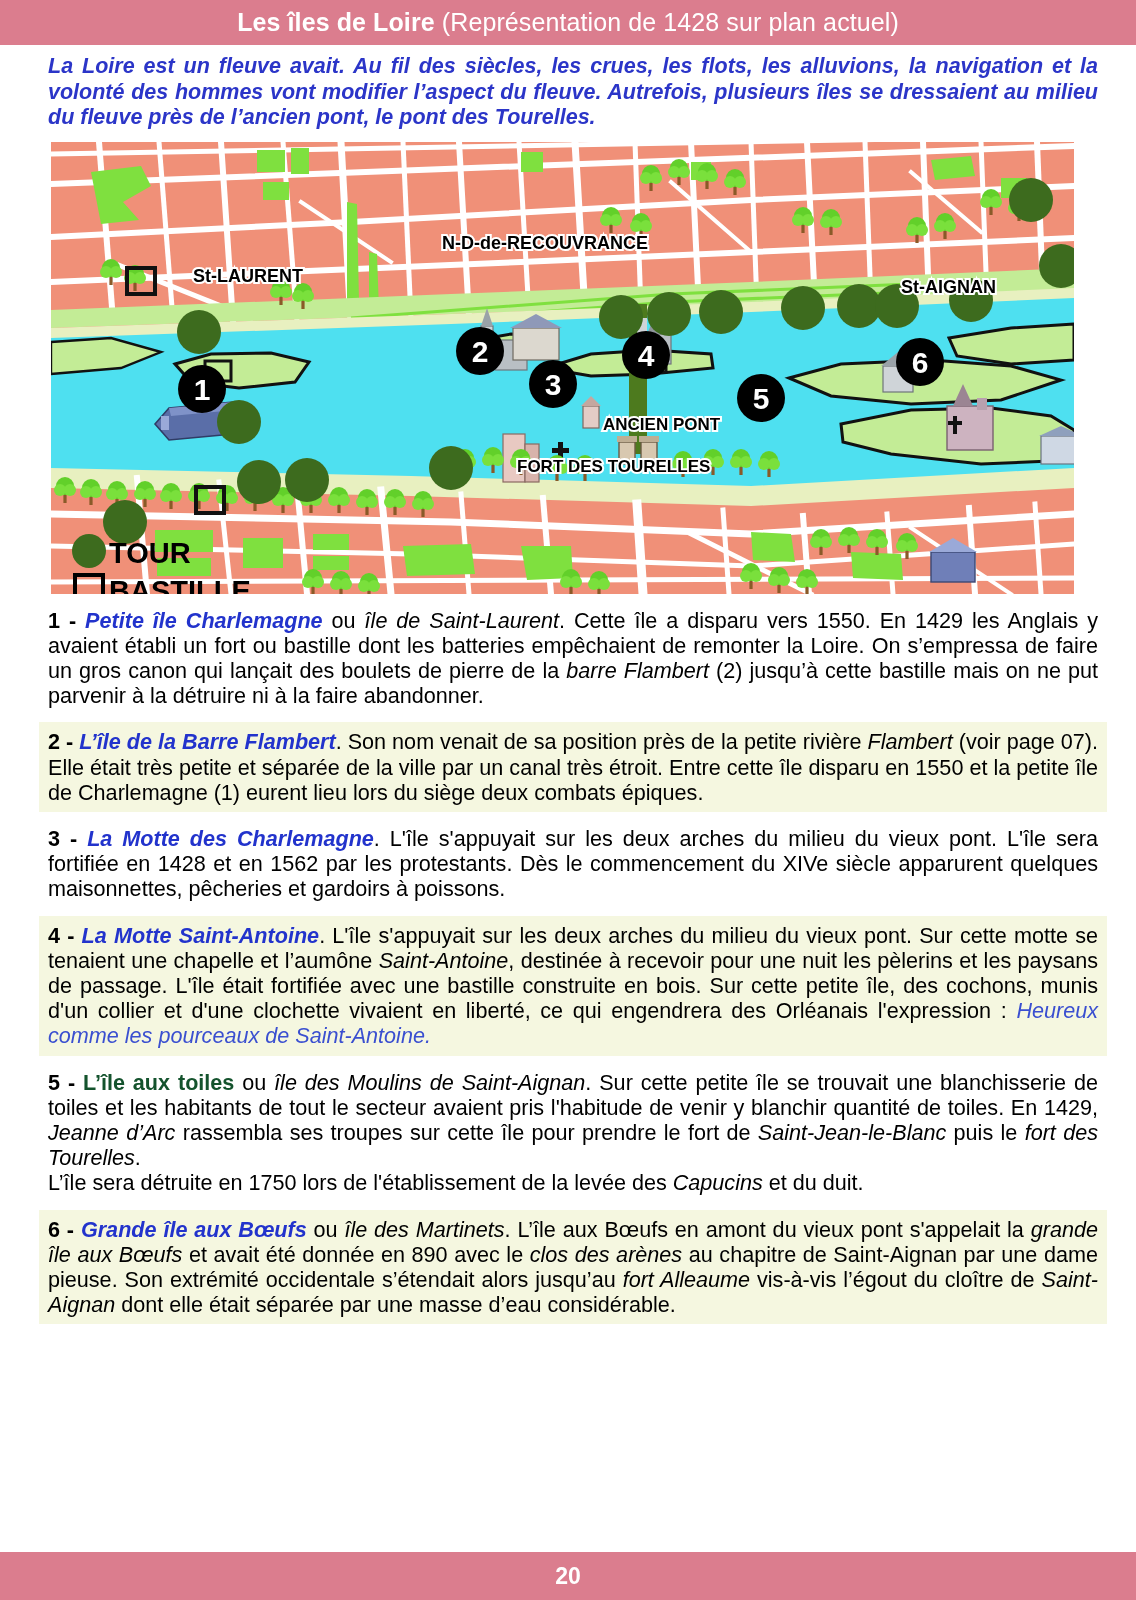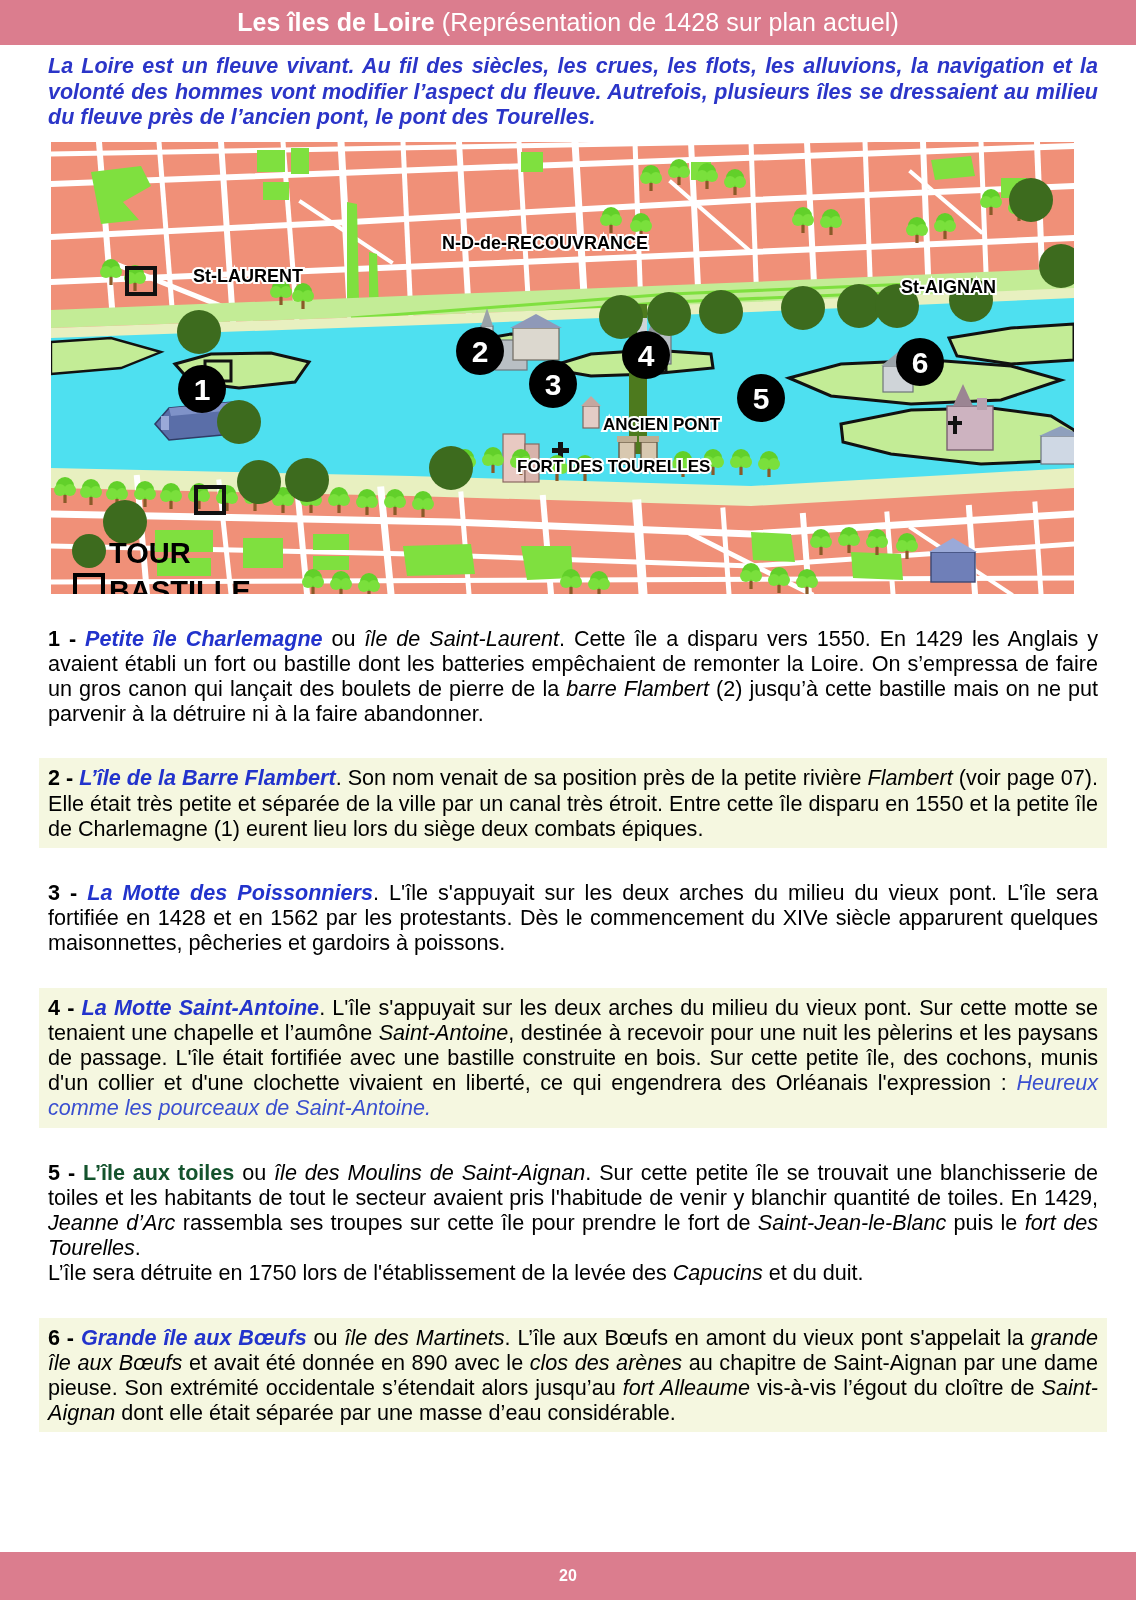--- a/index.html
+++ b/index.html
@@ -55,57 +55,57 @@
   .content{
     margin:0 38px 0 48px;
     flex:1 1 auto;
   }
   .para{
     font-size:21.6px;
     line-height:25.2px;
     color:#000000;
     text-align:justify;
     padding:7px 0 7px 0;
-    margin-top:25px;
+    margin-top:7px;
   }
   .para.tinted{
     background:#f5f7e0;
     margin-left:-9px;margin-right:-9px;
     padding-left:9px;padding-right:9px;
   }
   .para:first-child{}
   .num{font-weight:bold;}
   .bi{color:#2233cc;font-weight:bold;font-style:italic;}
   .b{color:#14532d;font-weight:bold;}
   .it{font-style:italic;}
   .blue-it{color:#3a4fd0;font-style:italic;}
 
   
   .footer-bar{
     position:absolute;left:0;bottom:0;
     width:1136px;height:48px;
     background:#db7d8e;
     display:flex;align-items:center;justify-content:center;
   }
-  .footer-page{color:#ffffff;font-size:16px;font-weight:bold;}
+  .footer-page{color:#ffffff;font-size:23px;font-weight:bold;}
 
   .last-para{ margin-bottom:14px; }
 </style>
 </head>
 <body>
 
 <div class="page">
 
   <div class="header-bar">
     <div class="header-title">
       <span class="strong">Les îles de Loire</span><span class="light"> (Représentation de 1428 sur plan actuel)</span>
     </div>
   </div>
 
-  <div class="intro">La Loire est un fleuve vivant. Au fil des siècles, les crues, les flots, les alluvions, la navigation et la volonté des hommes vont modifier l’aspect du fleuve. Autrefois, plusieurs îles se dressaient au milieu du fleuve près de l’ancien pont, le pont des Tourelles.</div>
+  <div class="intro">La Loire est un fleuve avait. Au fil des siècles, les crues, les flots, les alluvions, la navigation et la volonté des hommes vont modifier l’aspect du fleuve. Autrefois, plusieurs îles se dressaient au milieu du fleuve près de l’ancien pont, le pont des Tourelles.</div>
 
   <div class="map-wrap">
     <svg class="map-svg" viewBox="0 0 1023 452" preserveAspectRatio="none">
       <defs>
         <clipPath id="mapclip">
             <rect x="0" y="0" width="1023" height="452"></rect>
           </clipPath>
         <g id="bigtree">
           <circle cx="0" cy="0" r="22" fill="#3d6b1e"></circle>
         </g>
@@ -429,21 +429,21 @@
           <rect x="24" y="433" width="28" height="27" fill="none" stroke="#000" stroke-width="4"></rect>
           <text x="58" y="459" font-family="Liberation Sans, sans-serif" font-size="29" font-weight="bold" fill="#000">BASTILLE</text>
         </g>
       </g>
     </svg>
   </div>
 
   <div class="content">
     <div class="para"><span class="num">1 - </span><span class="bi">Petite île Charlemagne</span><span> ou </span><span class="it">île de Saint-Laurent</span><span>. Cette île a disparu  vers 1550. En 1429 les Anglais y avaient établi un fort ou bastille dont les batteries empêchaient de remonter la Loire. On s’empressa de faire un gros canon qui lançait des boulets de pierre de la </span><span class="it">barre Flambert</span><span> (2) jusqu’à cette bastille mais on ne put parvenir à la détruire ni à la faire abandonner.</span></div>
     <div class="para tinted"><span class="num">2 - </span><span class="bi">L’île de la Barre Flambert</span><span>. Son nom venait de sa position près de la petite rivière </span><span class="it">Flambert</span><span> (voir page 07). Elle était très petite et séparée de la ville par un canal très étroit. Entre cette île disparu en 1550 et la petite île de Charlemagne (1) eurent lieu lors du siège deux combats épiques.</span></div>
-    <div class="para"><span class="num">3 - </span><span class="bi">La Motte des Poissonniers</span><span>. L'île s'appuyait sur les deux arches du milieu du vieux pont. L'île sera fortifiée en 1428 et en 1562 par les protestants. Dès le commencement du XIVe siècle apparurent quelques maisonnettes, pêcheries et gardoirs à poissons.</span></div>
+    <div class="para"><span class="num">3 - </span><span class="bi">La Motte des Charlemagne</span><span>. L'île s'appuyait sur les deux arches du milieu du vieux pont. L'île sera fortifiée en 1428 et en 1562 par les protestants. Dès le commencement du XIVe siècle apparurent quelques maisonnettes, pêcheries et gardoirs à poissons.</span></div>
     <div class="para tinted"><span class="num">4 - </span><span class="bi">La Motte Saint-Antoine</span><span>. L'île s'appuyait sur les deux arches du milieu du vieux pont. Sur cette motte se tenaient une chapelle et l’aumône </span><span class="it">Saint-Antoine</span><span>, destinée à recevoir pour une nuit les pèlerins et les paysans de passage. L'île était fortifiée avec une bastille construite en bois. Sur cette petite île, des cochons, munis d'un collier et d'une clochette vivaient en liberté, ce qui engendrera des Orléanais l'expression : </span><span class="blue-it">Heureux comme les pourceaux de Saint-Antoine.</span></div>
     <div class="para"><span class="num">5 - </span><span class="b">L’île aux toiles</span><span> ou </span><span class="it">île des Moulins de Saint-Aignan</span><span>. Sur cette petite île se trouvait une blanchisserie de toiles et les habitants de tout le secteur avaient pris l'habitude de venir y blanchir quantité de toiles. En 1429, </span><span class="it">Jeanne d’Arc</span><span> rassembla ses troupes sur cette île pour prendre le fort de </span><span class="it">Saint-Jean-le-Blanc</span><span> puis le </span><span class="it">fort des Tourelles</span><span>.<br>L’île sera détruite en 1750 lors de l'établissement de la levée des </span><span class="it">Capucins</span><span> et du duit.</span></div>
     <div class="para tinted last-para"><span class="num">6 - </span><span class="bi">Grande île aux Bœufs</span><span> ou </span><span class="it">île des Martinets</span><span>. L’île aux Bœufs en amont du vieux pont s'appelait la </span><span class="it">grande île aux Bœufs</span><span> et avait été donnée en 890 avec le </span><span class="it">clos des arènes</span><span> au chapitre de Saint-Aignan par une dame pieuse. Son extrémité occidentale s’étendait alors jusqu’au </span><span class="it">fort Alleaume</span><span> vis-à-vis l’égout du cloître de </span><span class="it">Saint-Aignan</span><span> dont elle était séparée par une masse d’eau considérable.</span></div>
   </div>
 
   <div class="footer-bar">
     <span class="footer-page">20</span>
   </div>
 
 </div>

